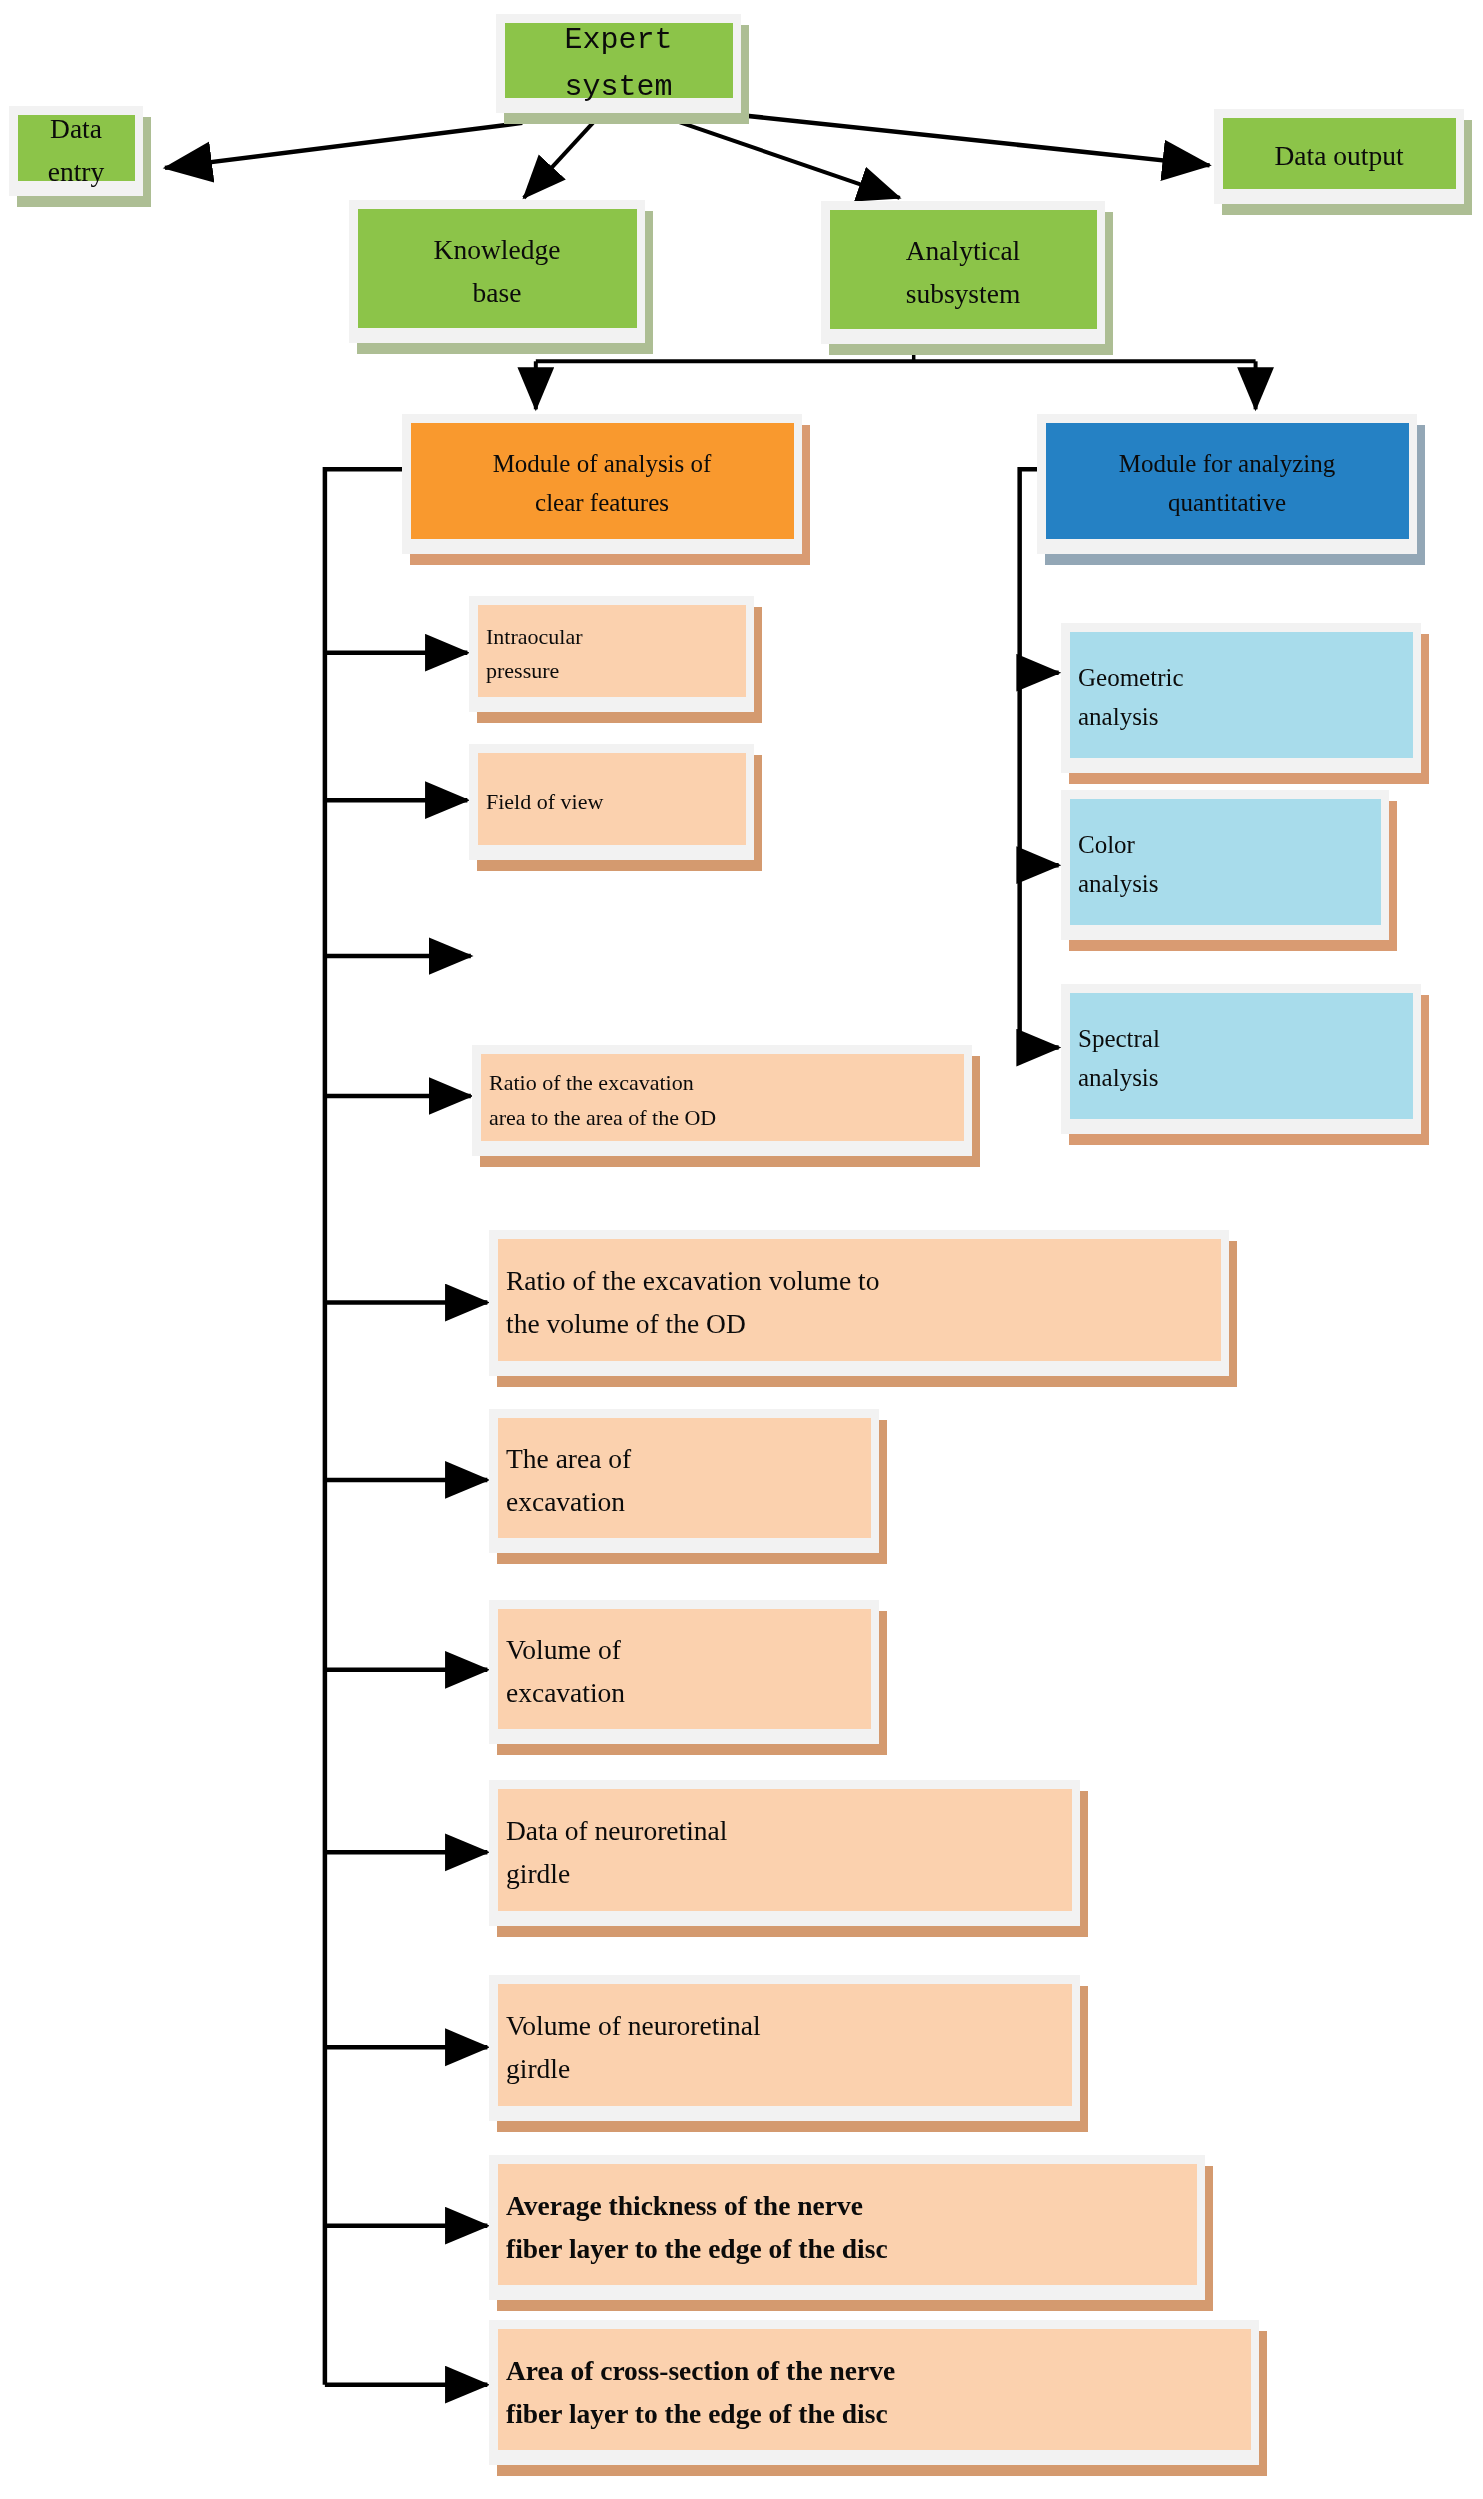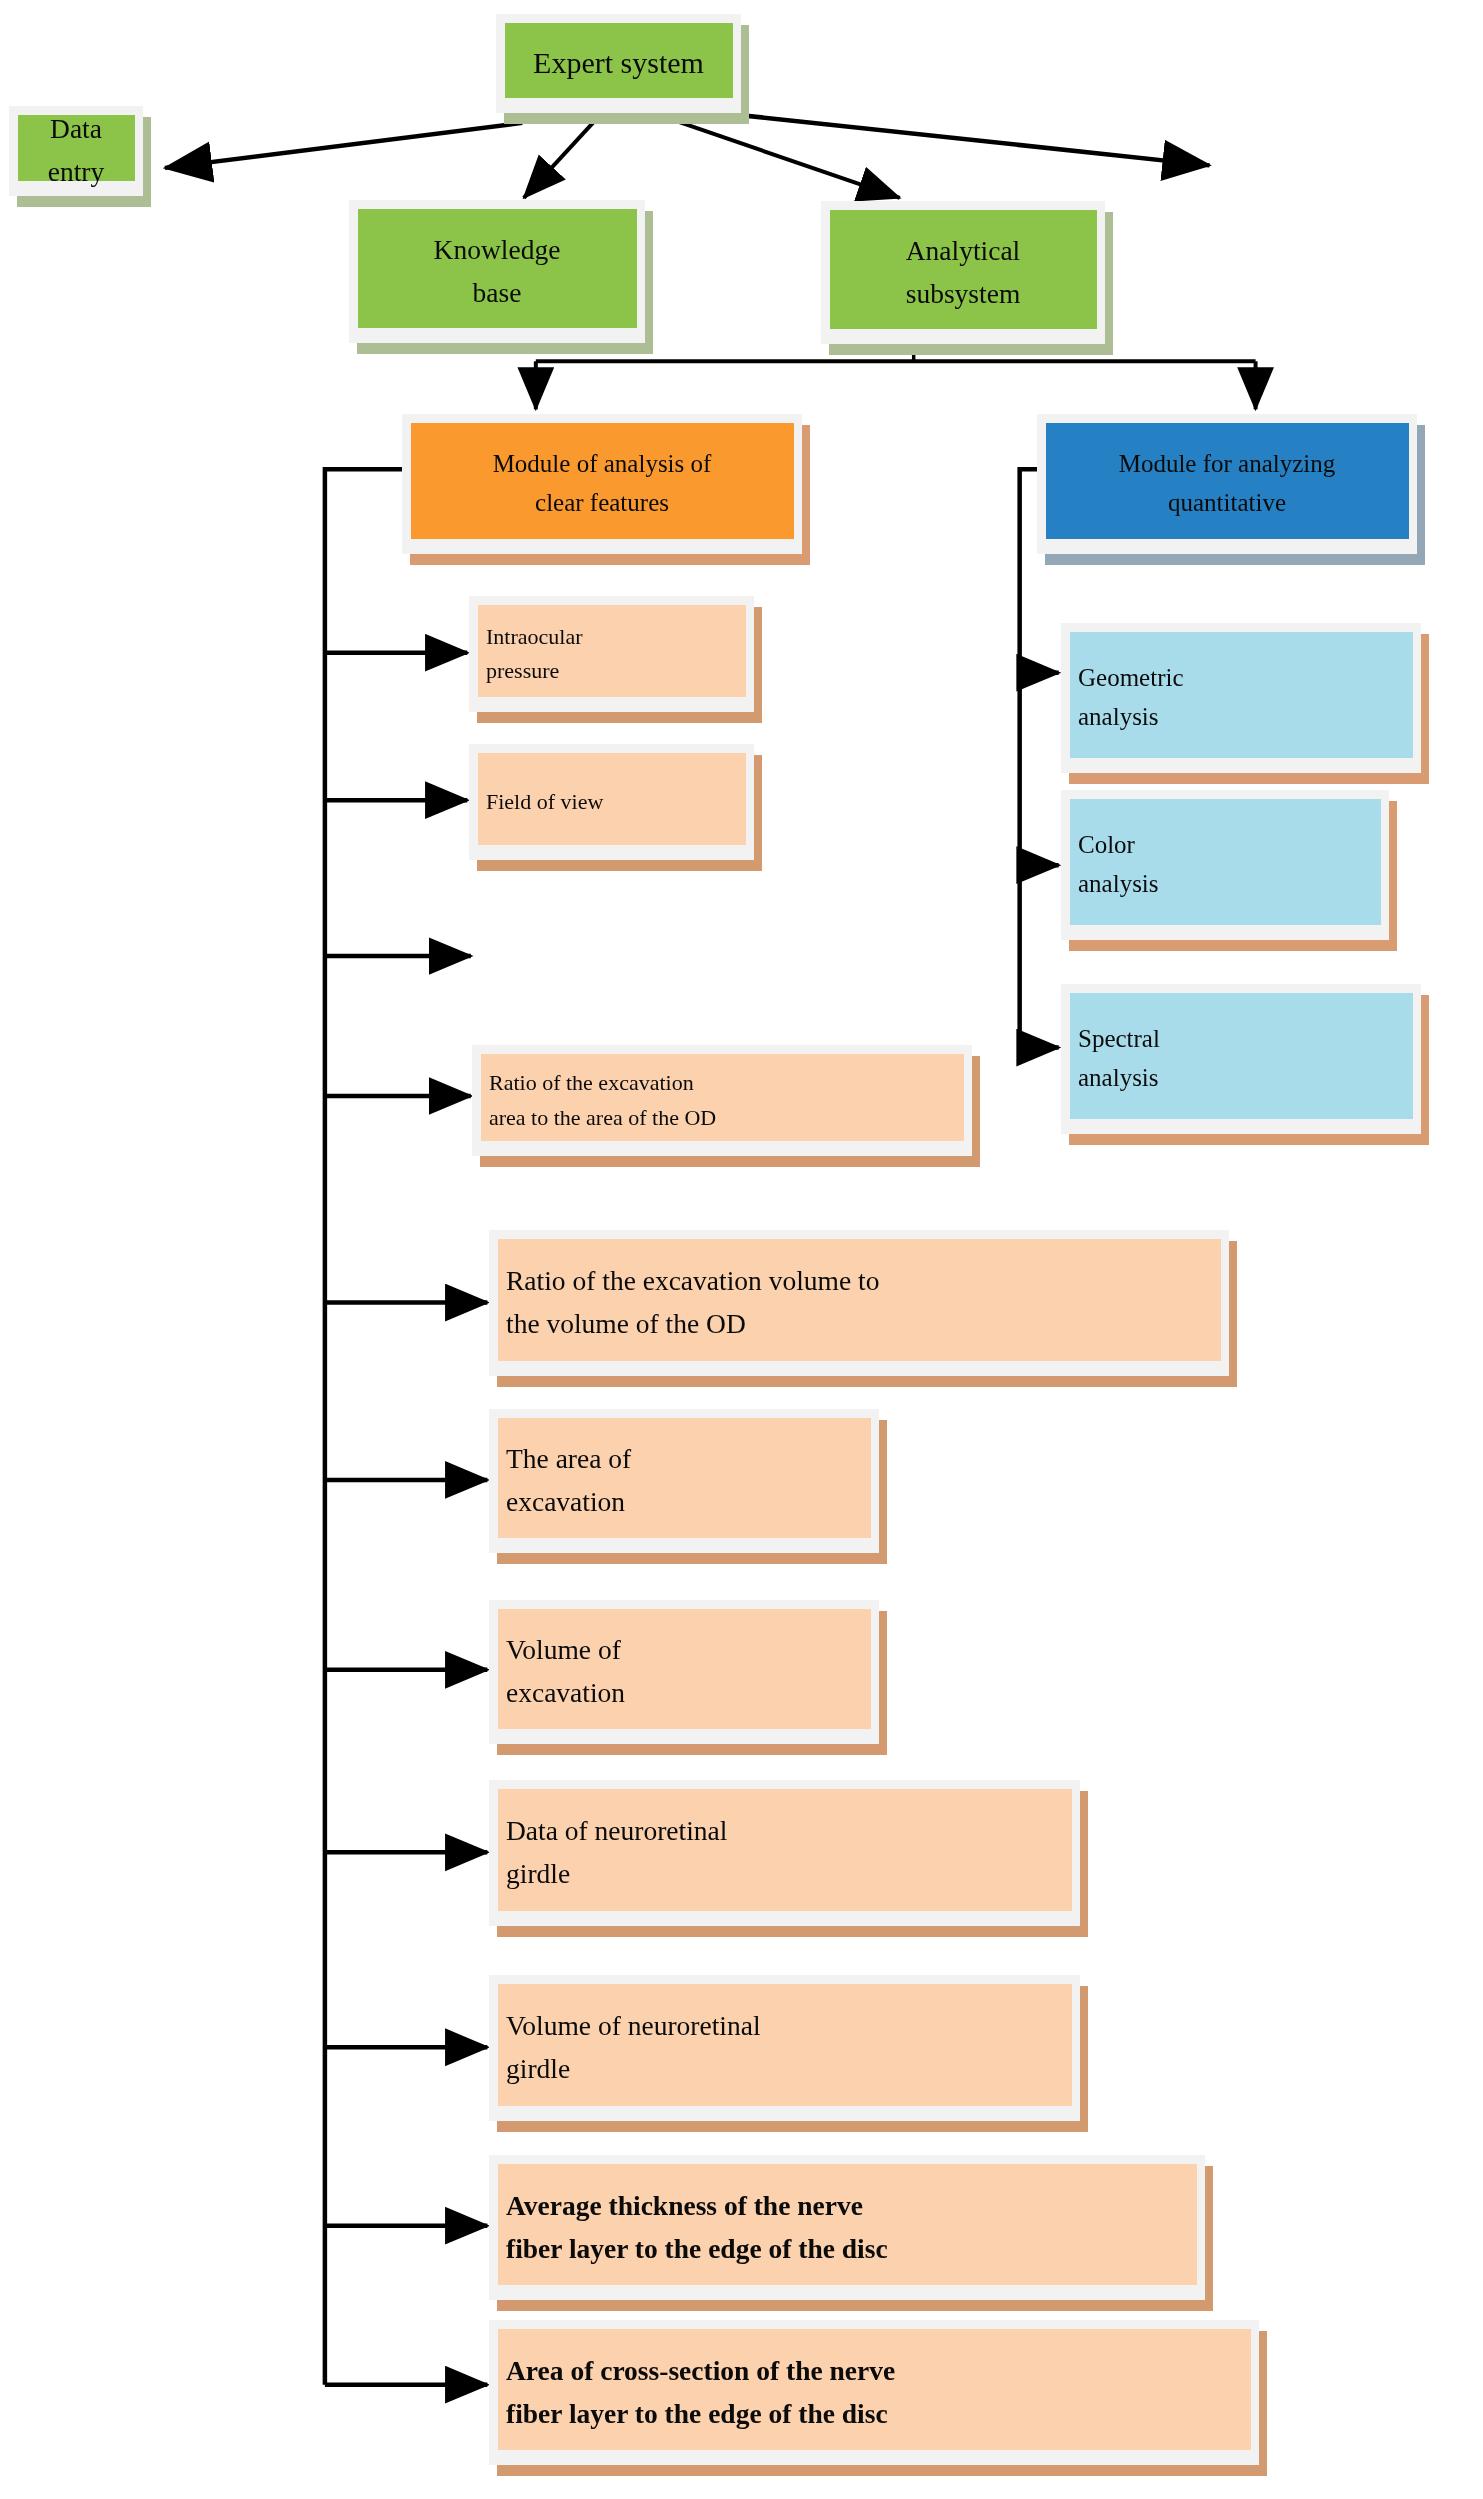--- a/index.html
+++ b/index.html
@@ -83,21 +83,21 @@
   .peach .plate { background: #d49a6f; }
 
   .cyan .fill  { background: #a8dceb; }
   .cyan .plate { background: #d99b72; }
 
   
   .ctr .label { text-align: center; }
   .lft .label { text-align: left; }
 
   
-  .fs-xl .label { font-size: 30px; }
+  .fs-xl .label { font-size: 30px; font-family: Liberation Mono, monospace; }
   .fs-lg .label { font-size: 27.5px; }
   .fs-md .label { font-size: 25px; }
   .fs-sm .label { font-size: 22px; }
 </style>
 </head>
 <body>
 
 <div id="stage">
 
   <svg id="edges" viewBox="0 0 2967 5118" xmlns="http://www.w3.org/2000/svg">
@@ -150,20 +150,26 @@
     <span class="label">Expert system</span>
   </div>
 
   <div class="node green ctr fs-lg" style="left:9px; top:106px; width:134px; height:90px;">
     <span class="plate"></span>
     <span class="frame"></span>
     <span class="fill"></span>
     <span class="label">Data entry</span>
   </div>
 
+  <div class="node green ctr fs-lg" style="left:1214px; top:109px; width:250px; height:95px;">
+    <span class="plate"></span>
+    <span class="frame"></span>
+    <span class="fill"></span>
+    <span class="label">Data output</span>
+  </div>
 
   <div class="node green ctr fs-lg" style="left:349px; top:200px; width:296px; height:143px;">
     <span class="plate"></span>
     <span class="frame"></span>
     <span class="fill"></span>
     <span class="label">Knowledge
 base</span>
   </div>
 
   <div class="node green ctr fs-lg" style="left:821px; top:201px; width:284px; height:143px;">

